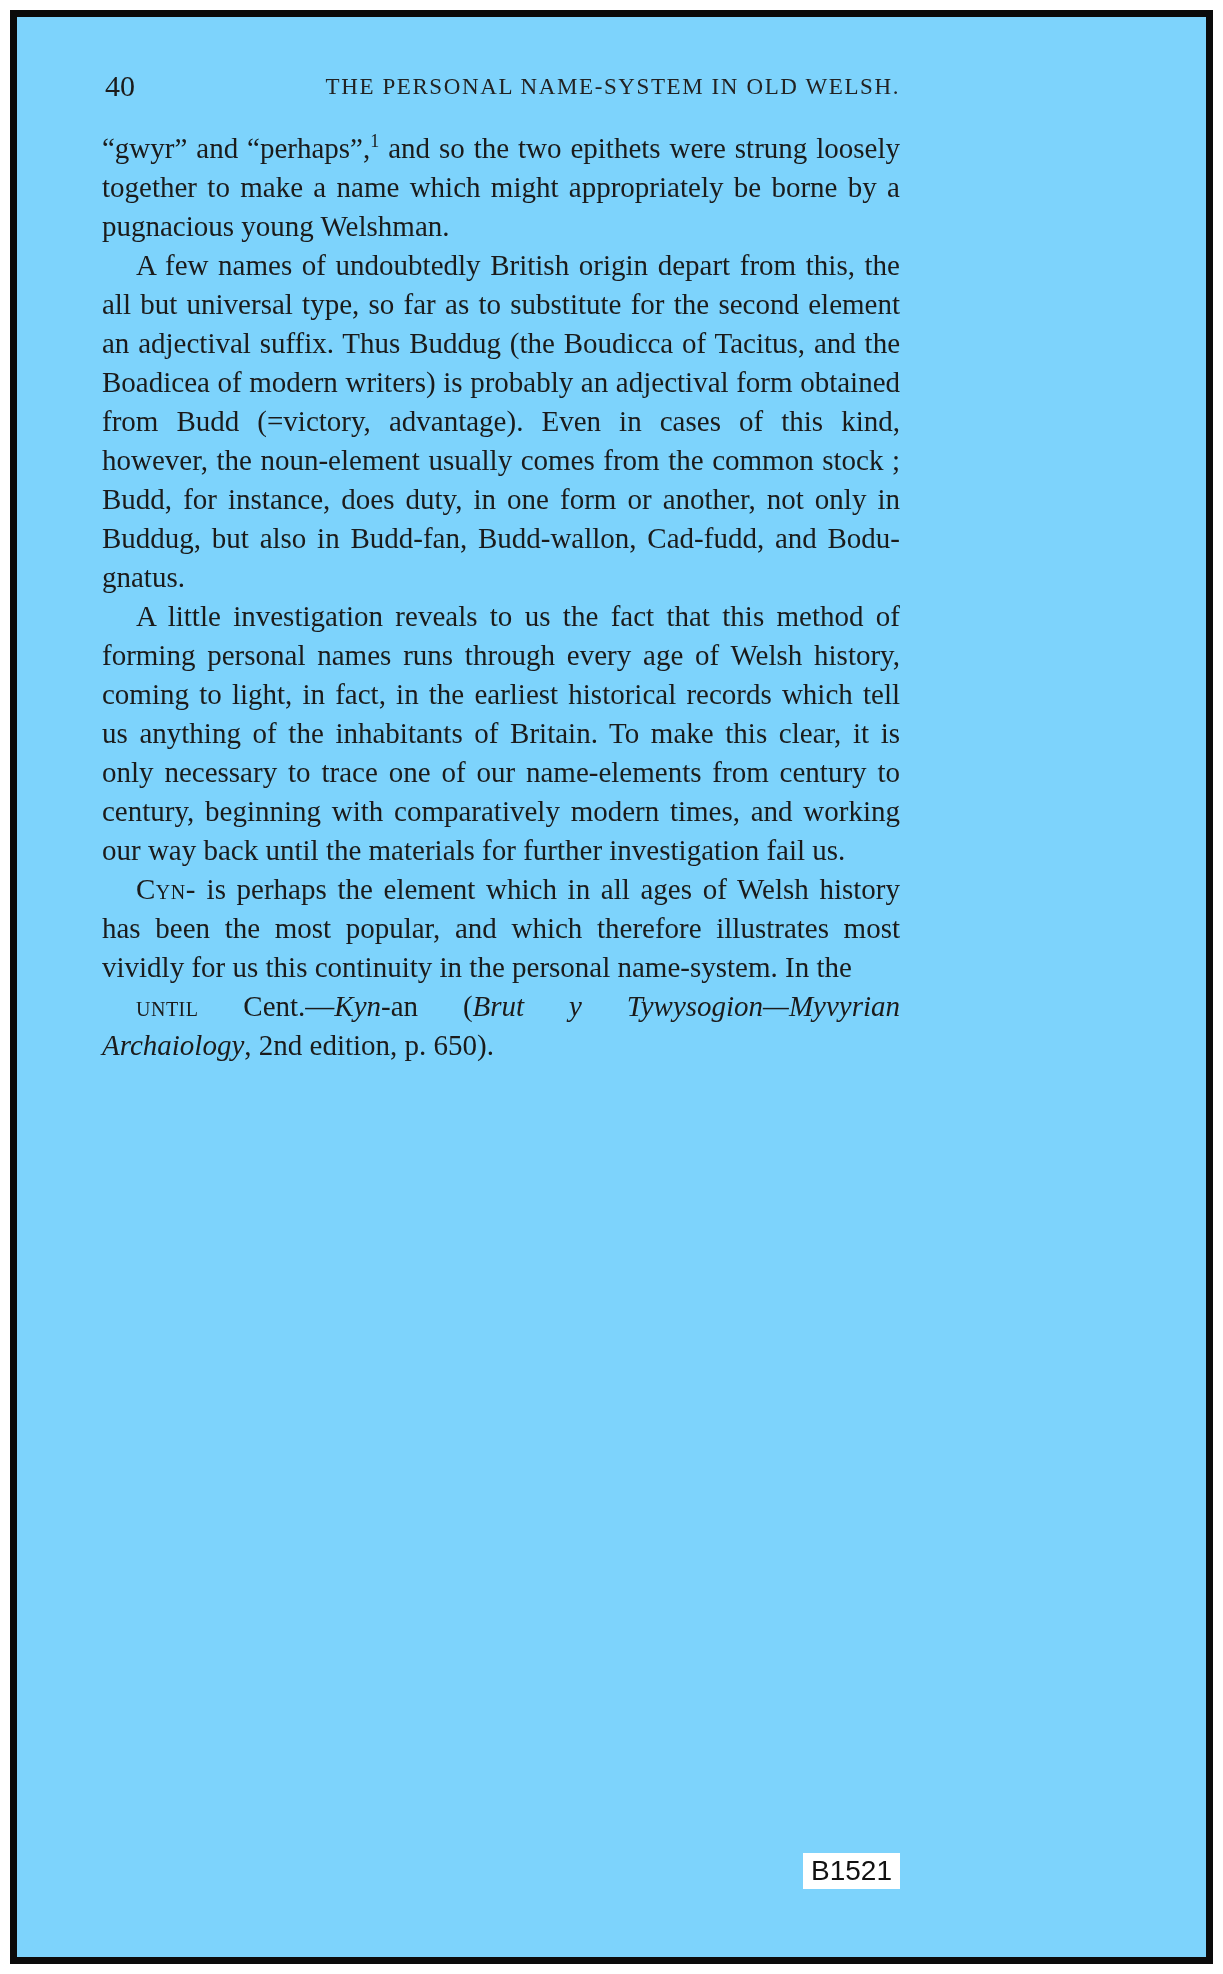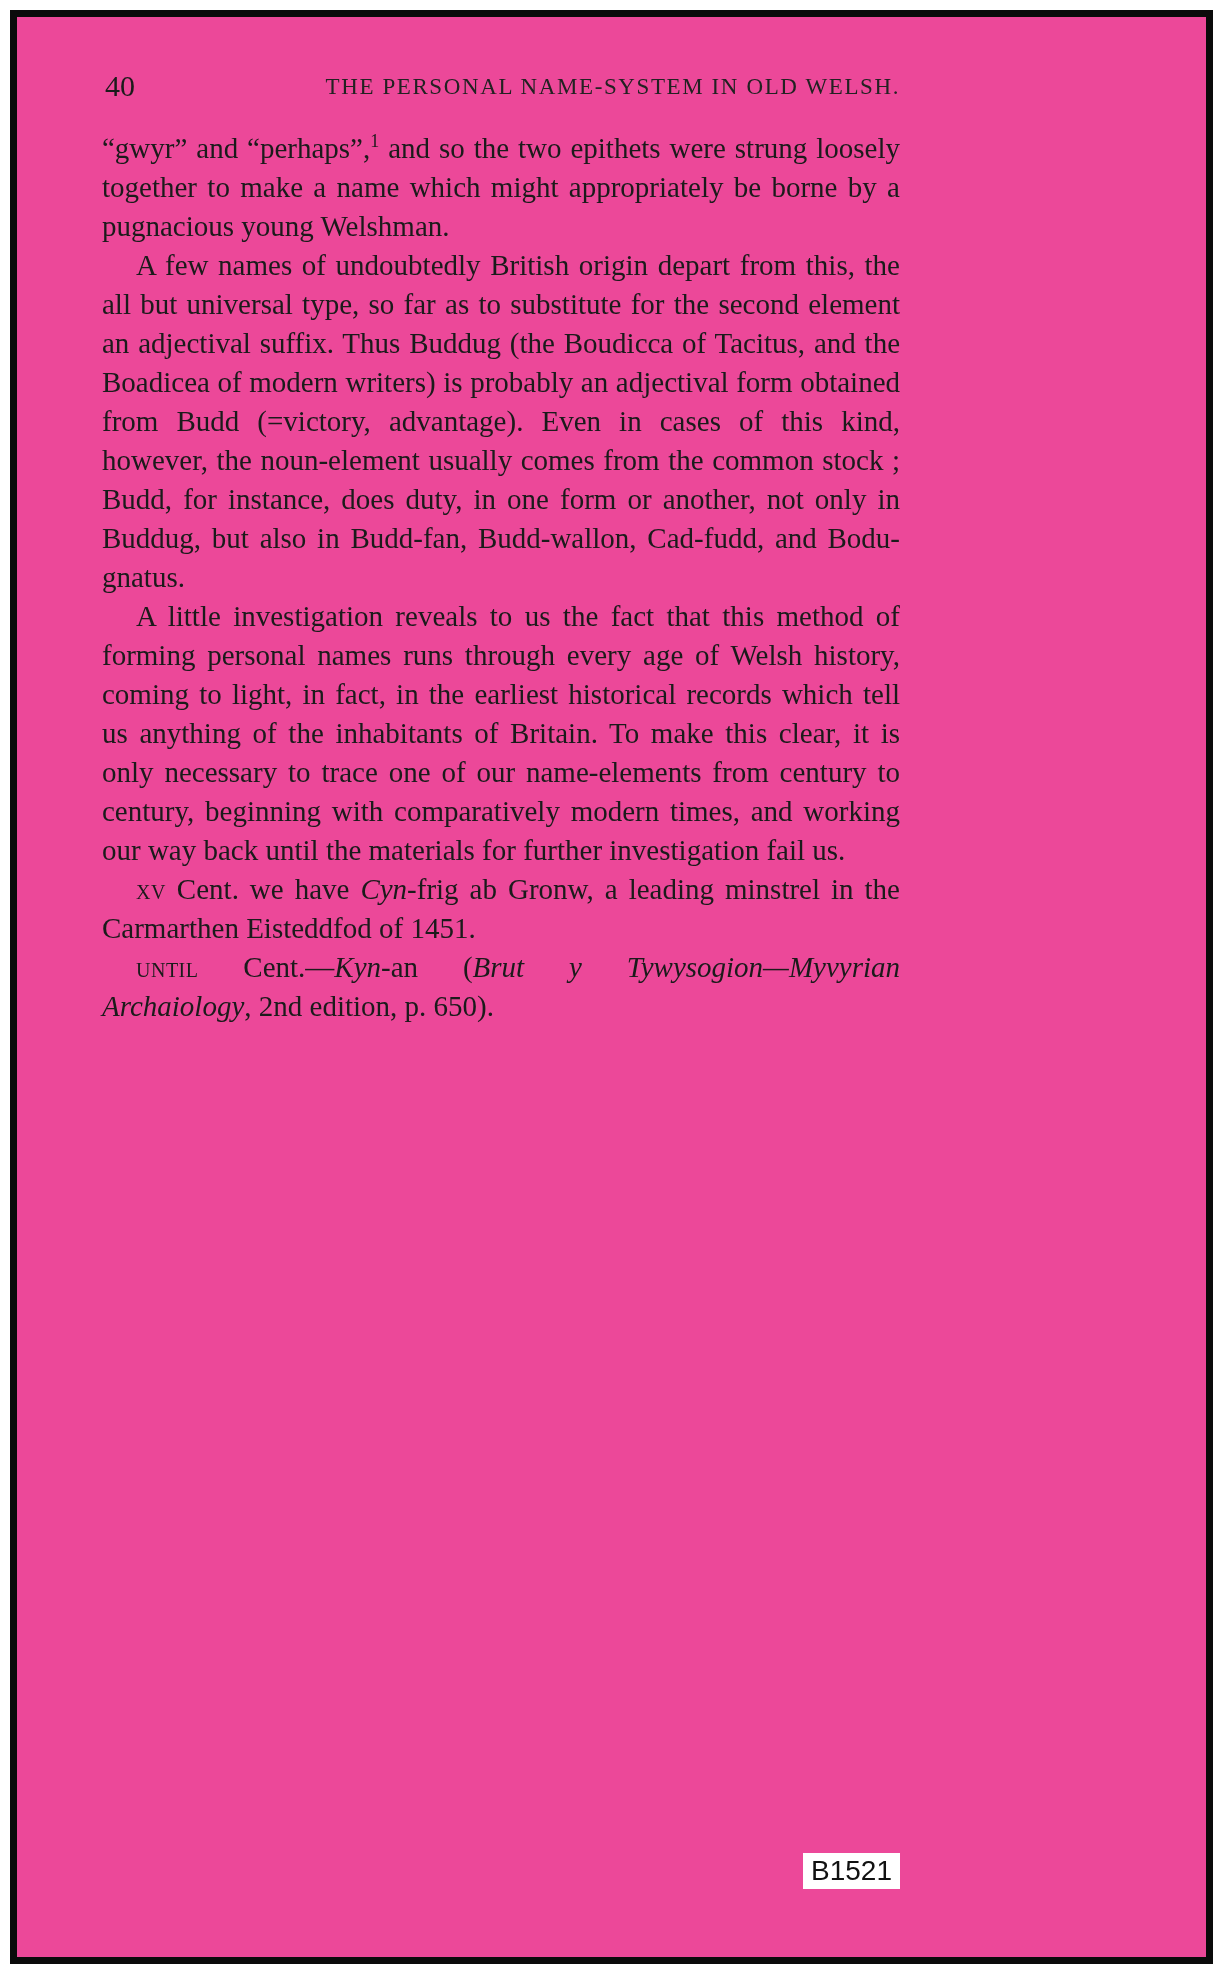--- a/index.html
+++ b/index.html
@@ -8,21 +8,21 @@
     width: 1223px;
     height: 1974px;
     position: relative;
     font-family: "Liberation Serif", "DejaVu Serif", serif;
     overflow: hidden;
   }
   .frame {
     position: absolute;
     left: 10px; top: 10px; right: 10px; bottom: 10px;
     border: 7px solid #0b0b0b;
-    background: #ec4899;
+    background: #7dd3fc;
     overflow: hidden;
   }
   .text-col {
     position: absolute;
     left: 85px;
     top: 50px;
     width: 798px;
     color: #1b1b1b;
   }
   .page-header {
@@ -85,20 +85,20 @@
   <div class="text-col">
     <header class="page-header">
       <span class="page-number">40</span>
       <span class="running-title">THE PERSONAL NAME-SYSTEM IN OLD WELSH.</span>
     </header>
 
     <main>
         <p class="para"><span>“gwyr” and “perhaps”,</span><sup>1</sup><span> and so the two epithets were strung loosely together to make a name which might appropriately be borne by a pugnacious young Welshman.</span></p>
         <p class="para indent"><span>A few names of undoubtedly British origin depart from this, the all but universal type, so far as to substitute for the second element an adjectival suffix. Thus Buddug (the Boudicca of Tacitus, and the Boadicea of modern writers) is probably an adjectival form obtained from Budd (=victory, advantage). Even in cases of this kind, however, the noun-element usually comes from the common stock ; Budd, for instance, does duty, in one form or another, not only in Buddug, but also in Budd-fan, Budd-wallon, Cad-fudd, and Bodu-gnatus.</span></p>
         <p class="para indent"><span>A little investigation reveals to us the fact that this method of forming personal names runs through every age of Welsh history, coming to light, in fact, in the earliest historical records which tell us anything of the inhabitants of Britain. To make this clear, it is only necessary to trace one of our name-elements from century to century, beginning with comparatively modern times, and working our way back until the materials for further investigation fail us.</span></p>
-        <p class="para indent"><span class="sc">xv</span><span> Cent. we have </span><span class="it">Cyn</span><span>-frig ab Gronw, a leading minstrel in the Carmarthen Eisteddfod of 1451.</span></p>
+        <p class="para indent"><span class="sc">Cyn-</span><span> is perhaps the element which in all ages of Welsh history has been the most popular, and which therefore illustrates most vividly for us this continuity in the personal name-system. In the</span></p>
         <p class="para indent"><span class="sc">until</span><span> Cent.—</span><span class="it">Kyn</span><span>-an (</span><span class="it">Brut y Tywysogion—Myvyrian Archaiology</span><span>, 2nd edition, p. 650).</span></p>
       </main>
 
   </div>
 
   <div class="catalog-label">B1521</div>
 </div>
 
 </body></html>

